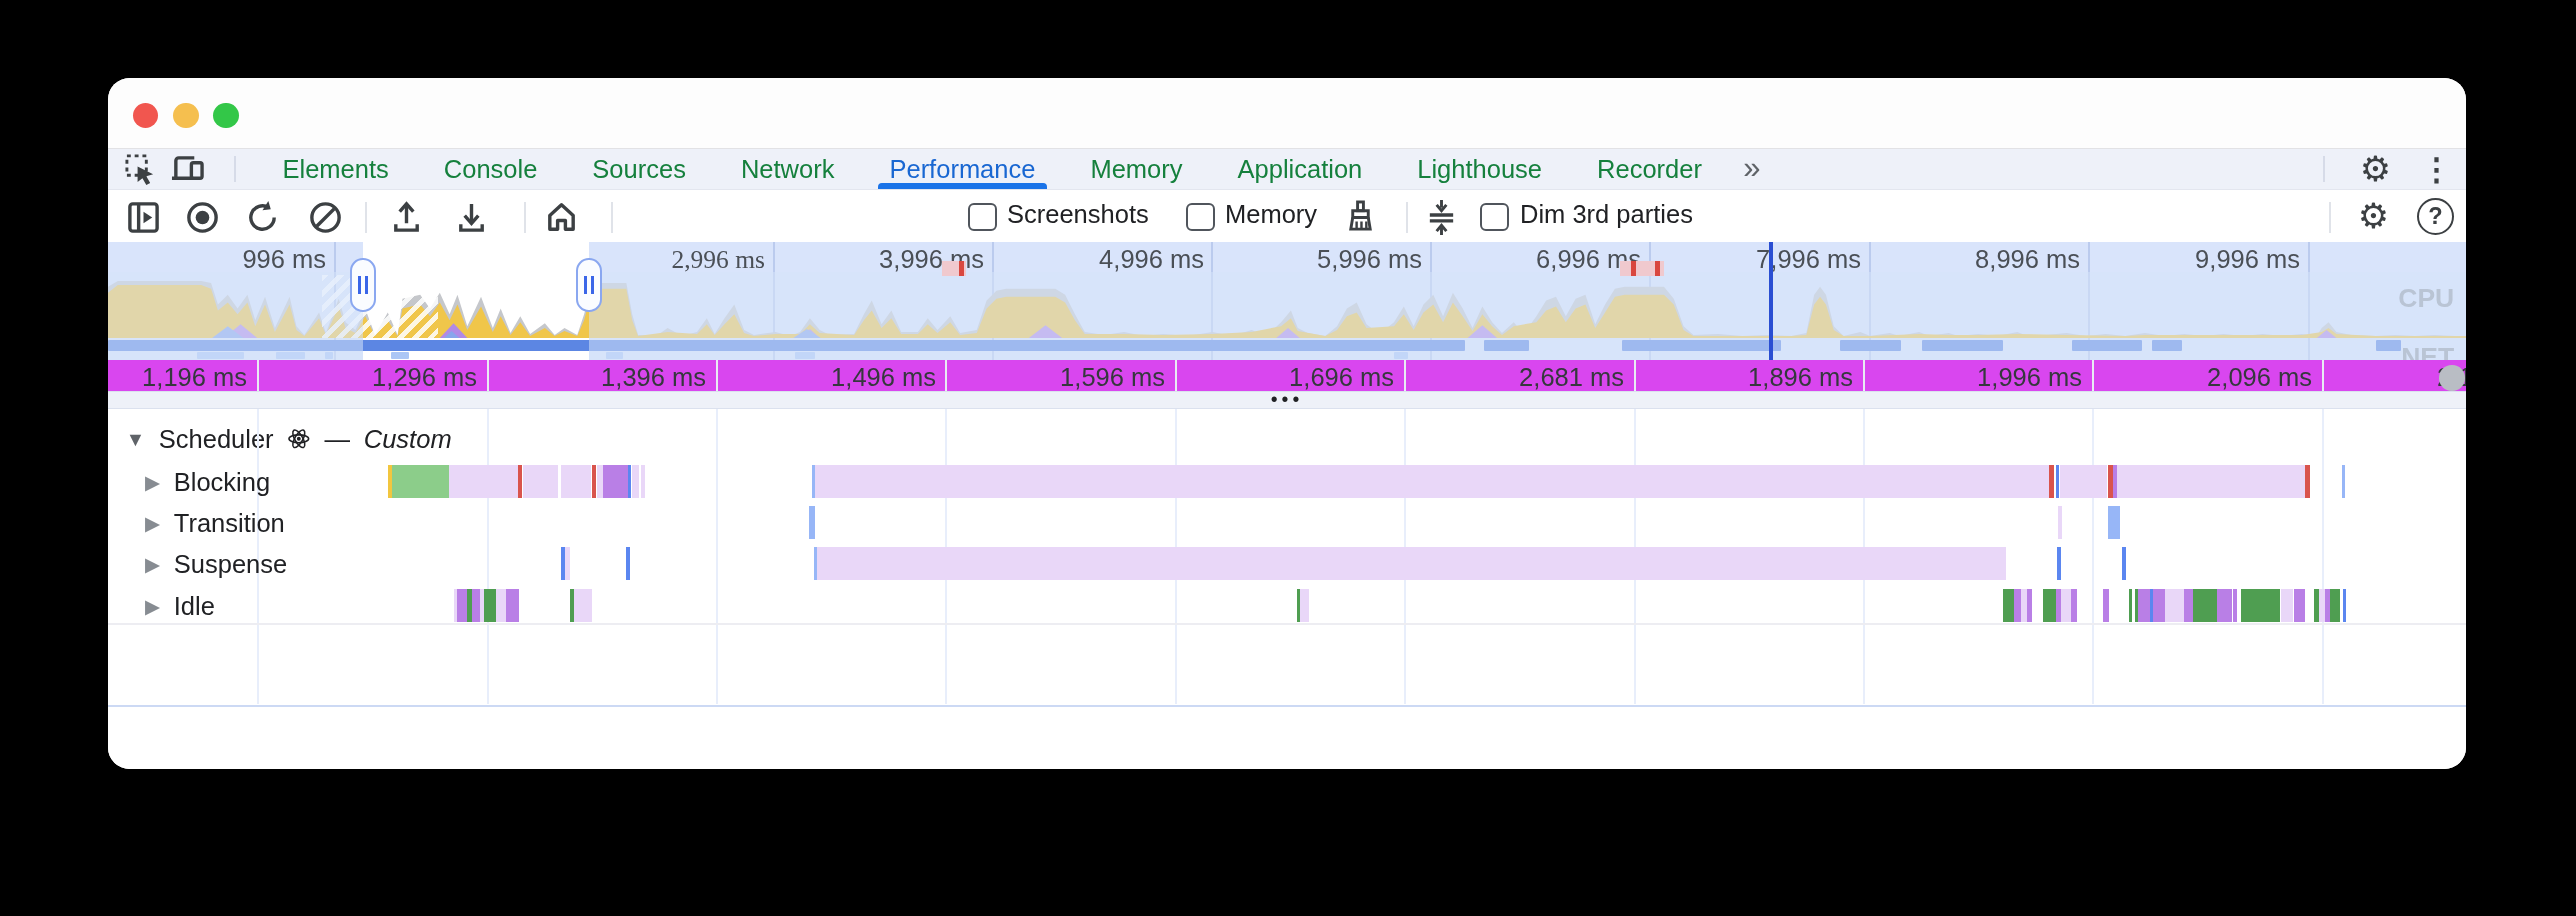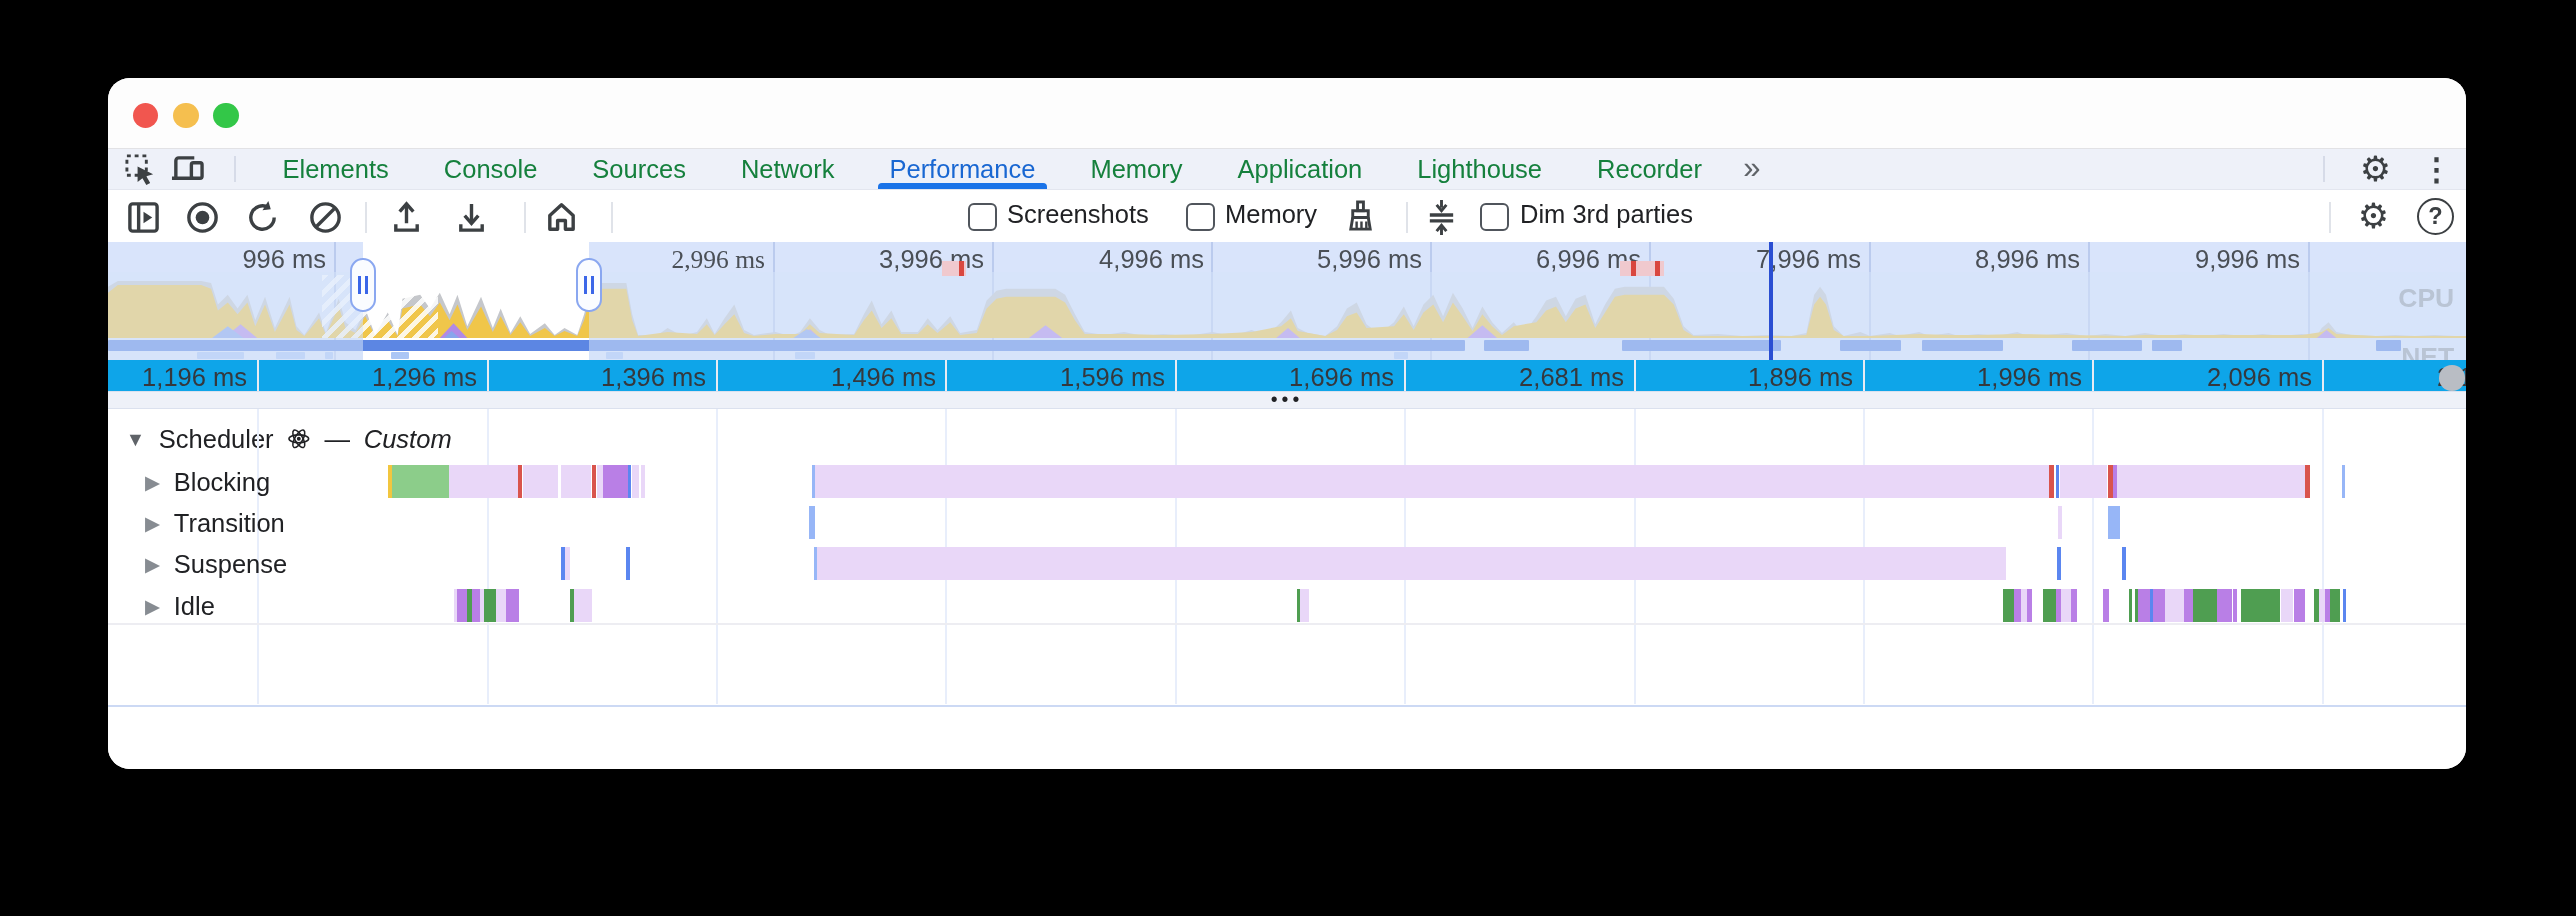--- a/index.html
+++ b/index.html
@@ -39,21 +39,21 @@
   .handle i{display:block;width:2.9px;height:17.7px;background:#3a66e8;}
   .playhead{position:absolute;top:0;width:3.9px;height:118px;background:#2a4ed2;}
   .ovmarker{position:absolute;top:18.7px;height:15.7px;background:#f0c9ce;}
   .ovmarker i{position:absolute;top:0;height:15.7px;width:4.9px;background:#d9473f;}
   .netseg{position:absolute;height:10.8px;top:98px;background:#5c86e3;border-radius:1px;}
   .netseg2{position:absolute;height:6.9px;top:110px;background:#abc6f5;border-radius:1px;}
   .corner-label{position:absolute;right:11.8px;font-size:26.5px;font-weight:bold;color:#979da6;}
   .hatch{position:absolute;top:33px;height:63px;
          background:repeating-linear-gradient(135deg,rgba(255,255,255,.85) 0 4.9px,rgba(255,255,255,0) 4.9px 10.8px);}
   
-  .ruler{position:absolute;left:0;top:282px;width:100%;height:33px;background:#0ea5e9;overflow:hidden;}
+  .ruler{position:absolute;left:0;top:282px;width:100%;height:33px;background:#d946ef;overflow:hidden;}
   .rtick{position:absolute;top:0;width:2px;height:31px;background:#e8ebf3;}
   .rlabel{position:absolute;top:2.9px;font-size:25.5px;color:#35383d;white-space:nowrap;}
   
   .strip{position:absolute;left:0;top:313px;width:100%;height:17.7px;background:#eef1f8;border-top:1px solid #dbe1ee;border-bottom:1px solid #dbe1ee;
          display:flex;align-items:center;justify-content:center;box-sizing:border-box;}
   .strip span{font-size:19.6px;letter-spacing:3.9px;color:#202124;line-height:9.8px;}
   
   .flame{position:absolute;left:0;top:331px;width:100%;height:296px;background:#fff;overflow:hidden;border-bottom:2px solid #ccd9f4;box-sizing:content-box;}
   .fgrid{position:absolute;top:0;width:2px;height:295px;background:#e8eefb;}
   .fhline{position:absolute;left:0;top:214px;width:100%;height:2px;background:#ededf2;}

